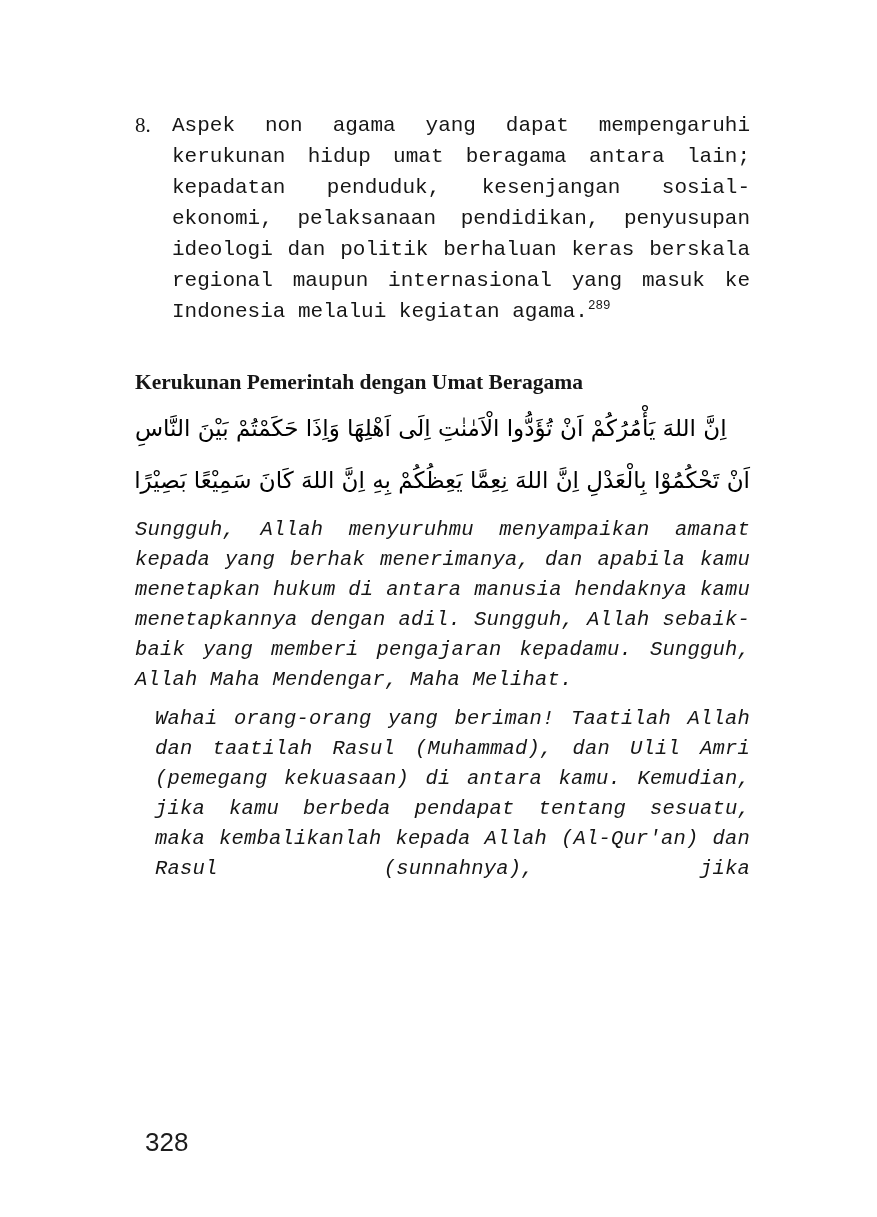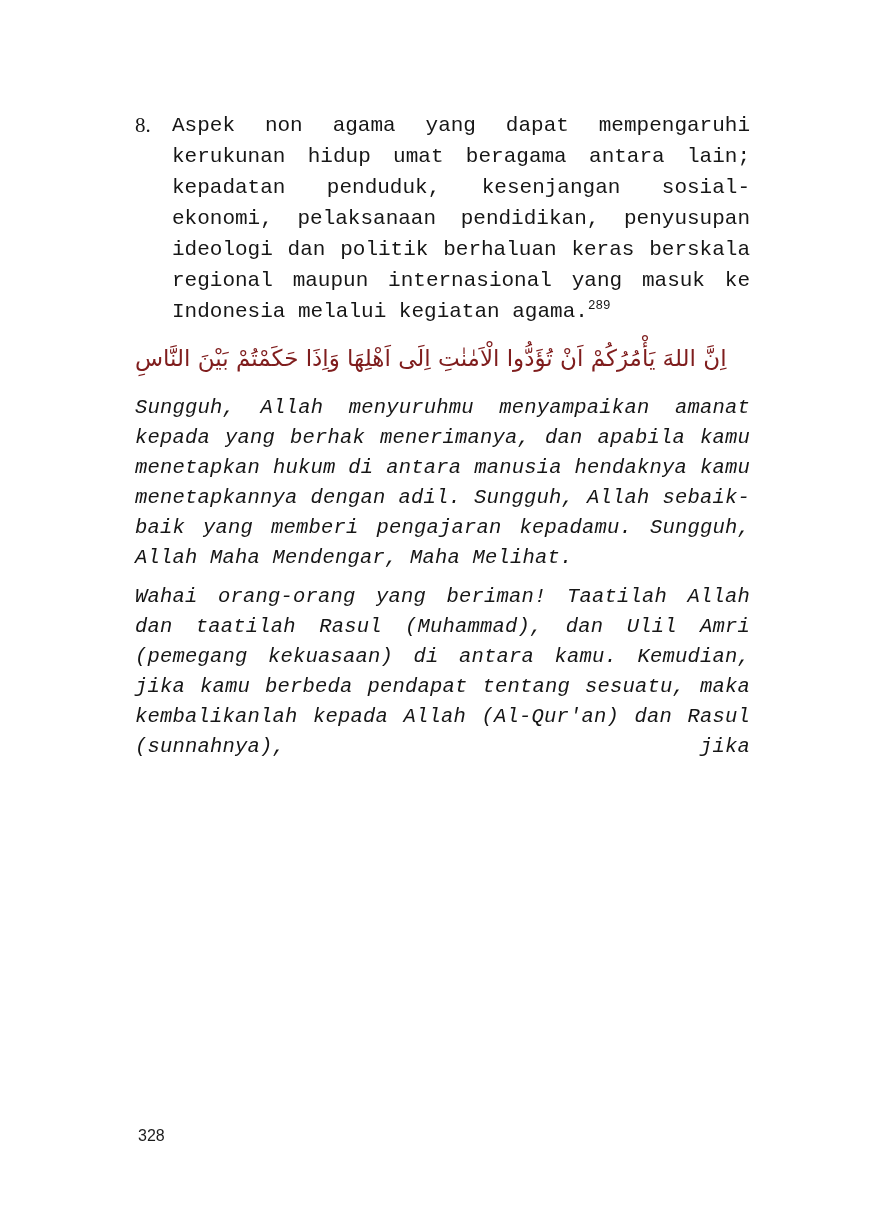--- a/index.html
+++ b/index.html
@@ -20,21 +20,21 @@
   .content {
     padding: 110px 127px 0 135px;
   }
   .body-text {
     font-size: 21px;
     line-height: 31px;
     margin: 0;
     font-family: Liberation Mono, monospace;
   }
   .just { text-align: justify; }
-  .just-last { text-align: justify; text-align-last: justify; }
+  .just-last { text-align: justify; text-align-last: justify; margin-left: 20px; }
   .indent { text-indent: 37px; }
   .italic {
     font-style: italic;
     font-size: 20.5px;
     line-height: 30px;
     letter-spacing: 0.2px;
   }
   .list-item { display: flex; }
   .list-item .num {
     flex: none;
@@ -55,50 +55,52 @@
     line-height: 30px;
     margin: 40px 0 0 0;
   }
   .arabic {
     direction: rtl;
     text-align: left;
     font-family: "DejaVu Sans", sans-serif;
     font-size: 23px;
     line-height: 52px;
     margin: 5px 0 9px 0;
-    color: #7f1d1d;
+    color: #000000;
   }
   .arabic .ar-line { white-space: nowrap; }
   .mt1 { margin-top: 8px; }
   .mt2 { margin-top: 20px; }
   .mt3 { margin-top: 8px; }
   .page-number {
     position: absolute;
-    left: 138px;
+    left: 145px;
     top: 1127px;
     font-family: "Liberation Sans", sans-serif;
-    font-size: 16px;
+    font-size: 26px;
     color: #1c1c1c;
   }
 </style>
 </head>
 <body>
 
 <div class="page">
   <div class="content">
 
     <div class="list-item">
       <span class="num">8.</span>
       <p class="body-text just li-text"><span>Aspek non agama yang dapat mempengaruhi kerukunan hidup umat beragama antara lain; kepadatan penduduk, kesenjangan sosial-ekonomi, pelaksanaan pendidikan, penyusupan ideologi dan politik berhaluan keras berskala regional maupun internasional yang masuk ke Indonesia melalui kegiatan agama.</span><sup class="fn">289</sup></p>
     </div>
 
+    <h2 class="heading">Kerukunan Pemerintah dengan Umat Beragama</h2>
 
 
     <div class="arabic">
       <div class="ar-line">اِنَّ اللهَ يَأْمُرُكُمْ اَنْ تُؤَدُّوا الْاَمٰنٰتِ اِلَى اَهْلِهَا وَاِذَا حَكَمْتُمْ بَيْنَ النَّاسِ</div>
+      <div class="ar-line">اَنْ تَحْكُمُوْا بِالْعَدْلِ اِنَّ اللهَ نِعِمَّا يَعِظُكُمْ بِهِ اِنَّ اللهَ كَانَ سَمِيْعًا بَصِيْرًا</div>
     </div>
 
     <p class="body-text italic just mt1">Sungguh, Allah menyuruhmu menyampaikan amanat kepada yang berhak menerimanya, dan apabila kamu menetapkan hukum di antara manusia hendaknya kamu menetapkannya dengan adil. Sungguh, Allah sebaik-baik yang memberi pengajaran kepadamu. Sungguh, Allah Maha Mendengar, Maha Melihat.</p>
 
 
     <div class="arabic">
     </div>
 
     <p class="body-text italic just-last mt3">Wahai orang-orang yang beriman! Taatilah Allah dan taatilah Rasul (Muhammad), dan Ulil Amri (pemegang kekuasaan) di antara kamu. Kemudian, jika kamu berbeda pendapat tentang sesuatu, maka kembalikanlah kepada Allah (Al-Qur'an) dan Rasul (sunnahnya), jika</p>
 

